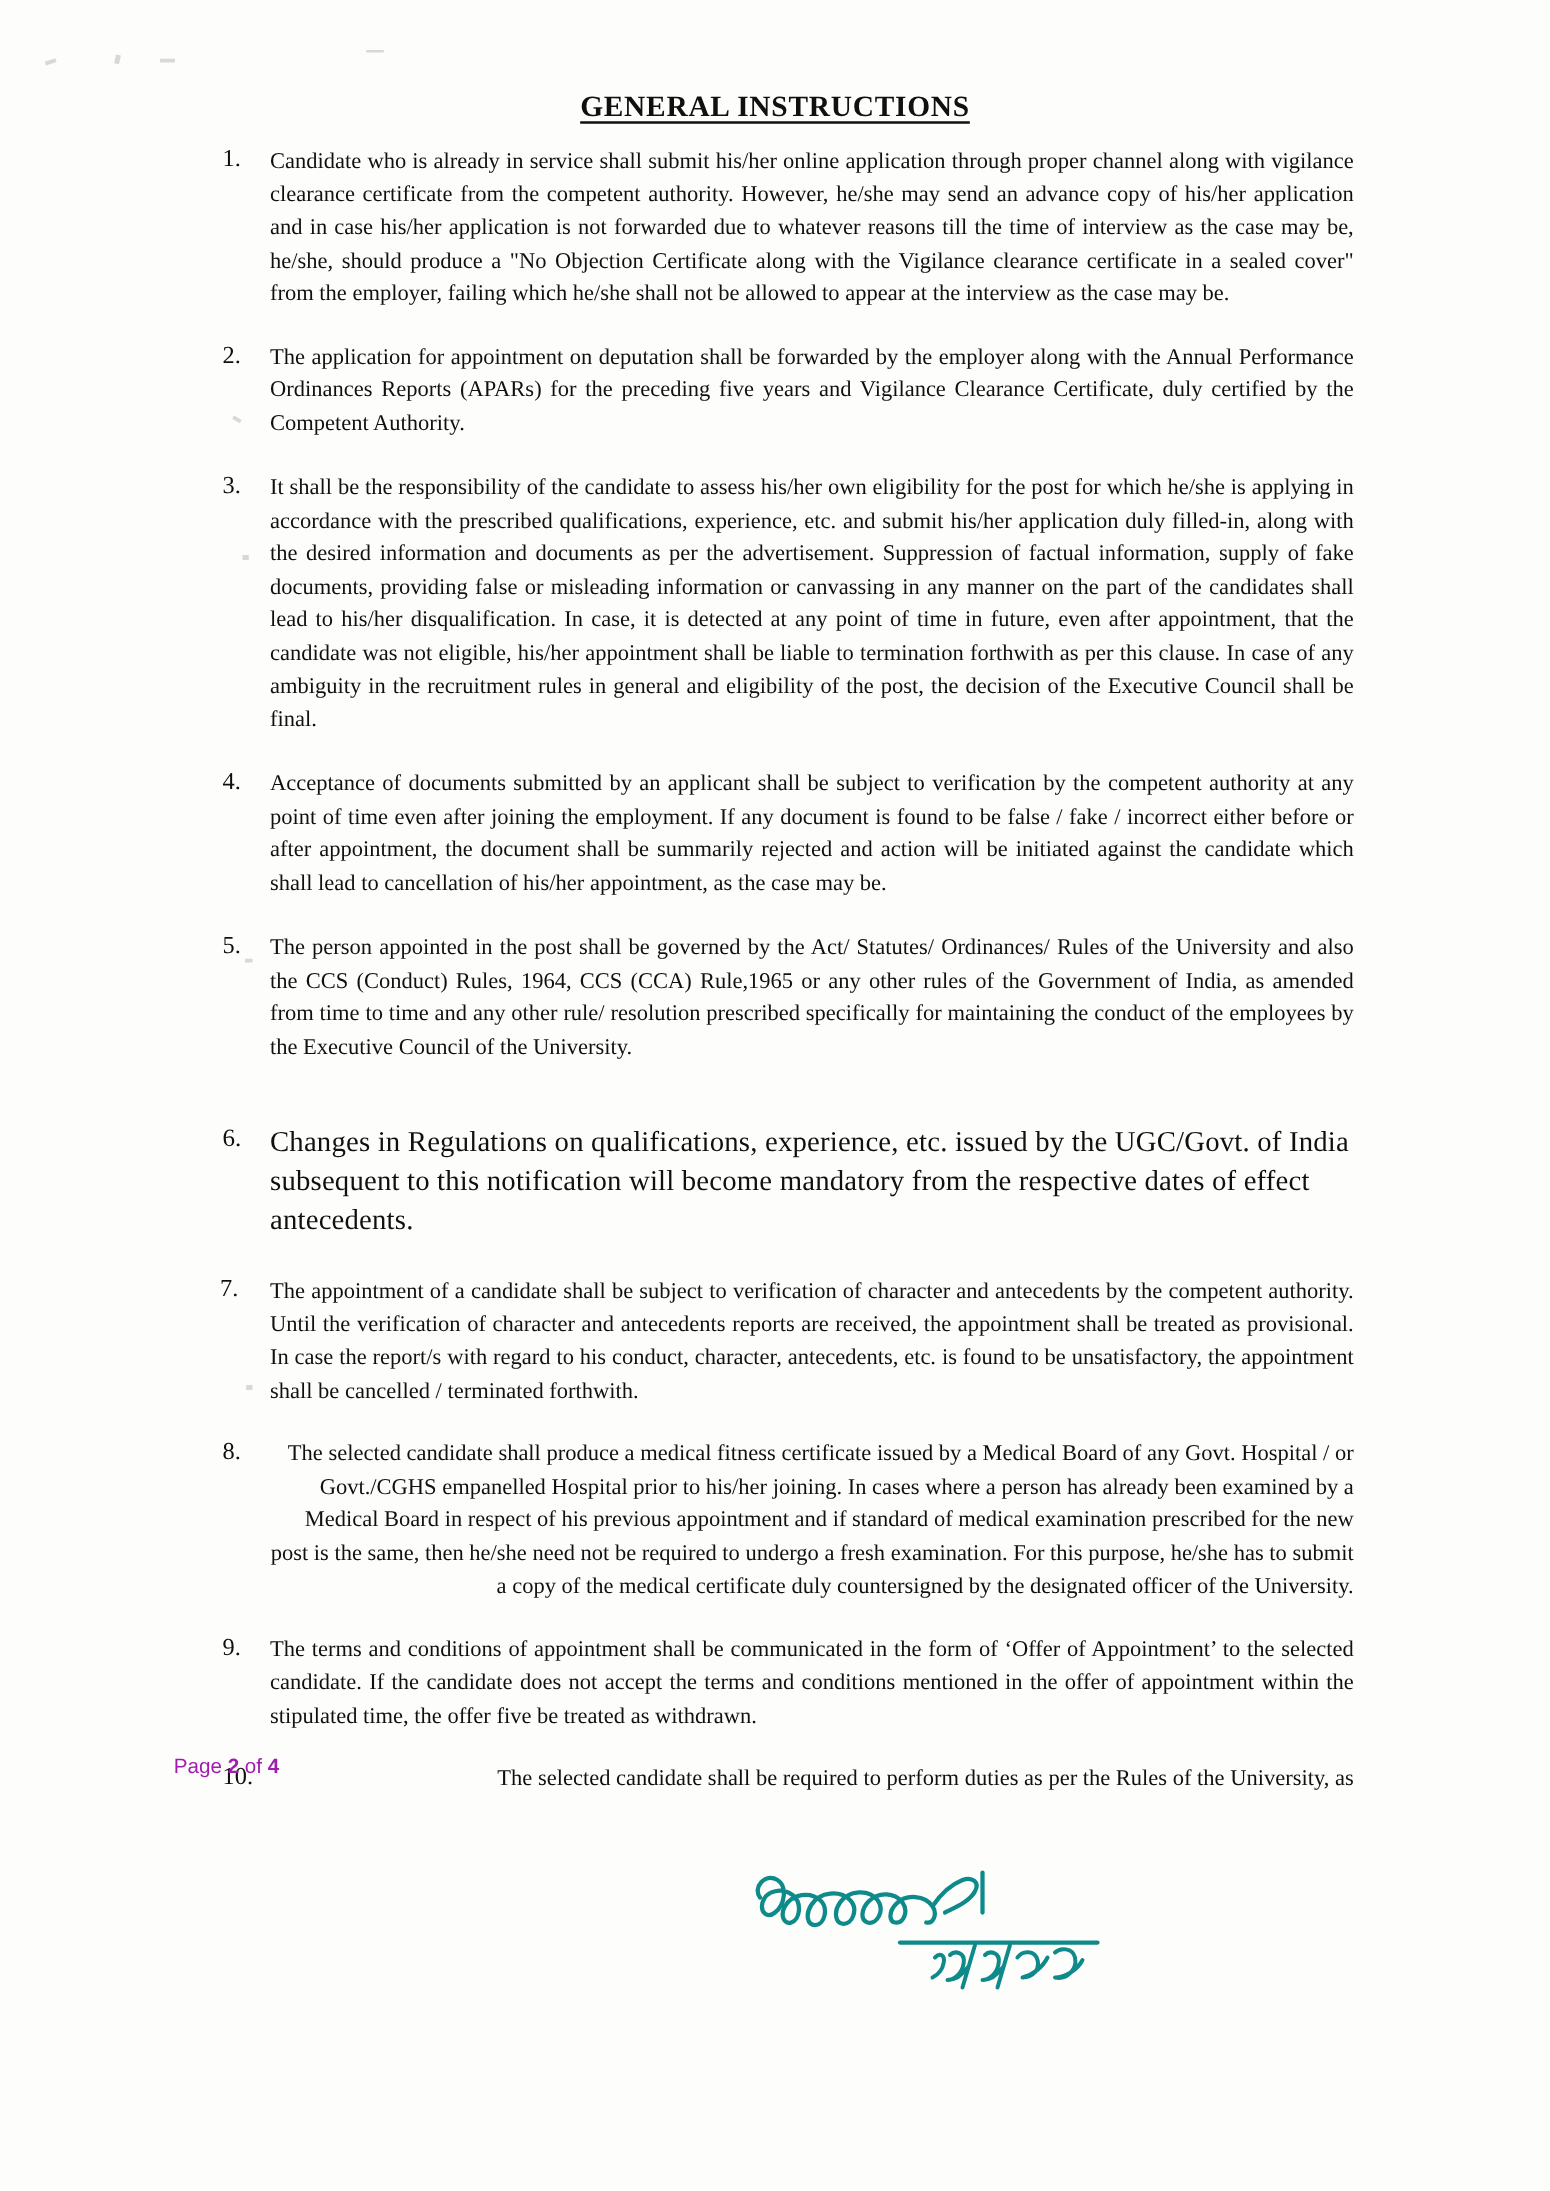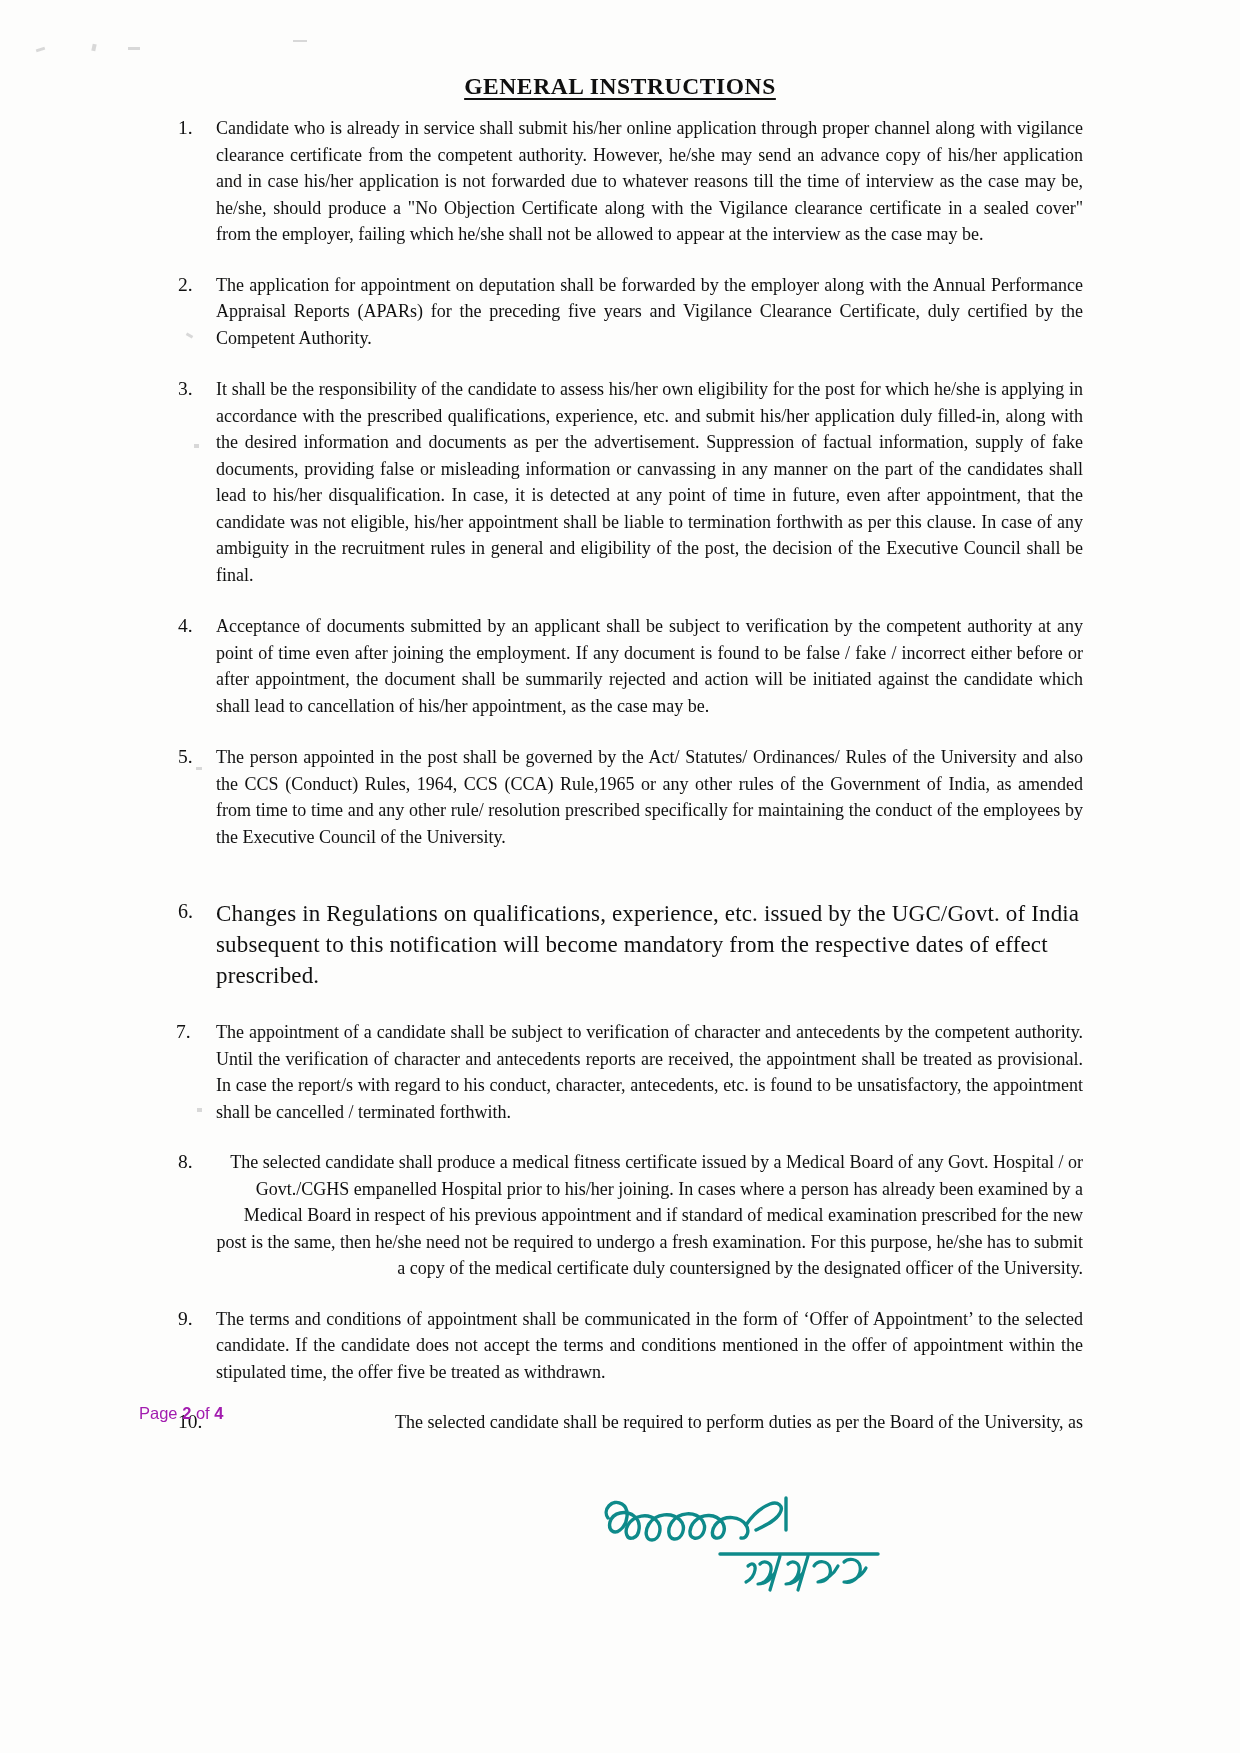--- a/index.html
+++ b/index.html
@@ -138,61 +138,61 @@
 
   <div class="items">
 
     <div class="item i1">
       <div class="num">1.</div>
       <div class="body">Candidate who is already in service shall submit his/her online application through proper channel along with vigilance clearance certificate from the competent authority. However, he/she may send an advance copy of his/her application and in case his/her application is not forwarded due to whatever reasons till the time of interview as the case may be, he/she, should produce a "No Objection Certificate along with the Vigilance clearance certificate in a sealed cover" from the employer, failing which he/she shall not be allowed to appear at the interview as the case may be.</div>
     </div>
 
     <div class="item i2">
       <div class="num">2.</div>
-      <div class="body">The application for appointment on deputation shall be forwarded by the employer along with the Annual Performance Appraisal Reports (APARs) for the preceding five years and Vigilance Clearance Certificate, duly certified by the Competent Authority.</div>
+      <div class="body">The application for appointment on deputation shall be forwarded by the employer along with the Annual Performance Ordinances Reports (APARs) for the preceding five years and Vigilance Clearance Certificate, duly certified by the Competent Authority.</div>
     </div>
 
     <div class="item i3">
       <div class="num">3.</div>
       <div class="body">It shall be the responsibility of the candidate to assess his/her own eligibility for the post for which he/she is applying in accordance with the prescribed qualifications, experience, etc. and submit his/her application duly filled-in, along with the desired information and documents as per the advertisement. Suppression of factual information, supply of fake documents, providing false or misleading information or canvassing in any manner on the part of the candidates shall lead to his/her disqualification. In case, it is detected at any point of time in future, even after appointment, that the candidate was not eligible, his/her appointment shall be liable to termination forthwith as per this clause. In case of any ambiguity in the recruitment rules in general and eligibility of the post, the decision of the Executive Council shall be final.</div>
     </div>
 
     <div class="item i4">
       <div class="num">4.</div>
       <div class="body">Acceptance of documents submitted by an applicant shall be subject to verification by the competent authority at any point of time even after joining the employment. If any document is found to be false / fake / incorrect either before or after appointment, the document shall be summarily rejected and action will be initiated against the candidate which shall lead to cancellation of his/her appointment, as the case may be.</div>
     </div>
 
     <div class="item i5">
       <div class="num">5.</div>
       <div class="body">The person appointed in the post shall be governed by the Act/ Statutes/ Ordinances/ Rules of the University and also the CCS (Conduct) Rules, 1964, CCS (CCA) Rule,1965 or any other rules of the Government of India, as amended from time to time and any other rule/ resolution prescribed specifically for maintaining the conduct of the employees by the Executive Council of the University.</div>
     </div>
 
     <div class="item i6">
       <div class="num">6.</div>
-      <div class="body">Changes in Regulations on qualifications, experience, etc. issued by the UGC/Govt. of India subsequent to this notification will become mandatory from the respective dates of effect prescribed.</div>
+      <div class="body">Changes in Regulations on qualifications, experience, etc. issued by the UGC/Govt. of India subsequent to this notification will become mandatory from the respective dates of effect antecedents.</div>
     </div>
 
     <div class="item i7">
       <div class="num">7.</div>
       <div class="body">The appointment of a candidate shall be subject to verification of character and antecedents by the competent authority. Until the verification of character and antecedents reports are received, the appointment shall be treated as provisional. In case the report/s with regard to his conduct, character, antecedents, etc. is found to be unsatisfactory, the appointment shall be cancelled / terminated forthwith.</div>
     </div>
 
     <div class="item i8">
       <div class="num">8.</div>
       <div class="body">The selected candidate shall produce a medical fitness certificate issued by a Medical Board of any Govt. Hospital / or Govt./CGHS empanelled Hospital prior to his/her joining. In cases where a person has already been examined by a Medical Board in respect of his previous appointment and if standard of medical examination prescribed for the new post is the same, then he/she need not be required to undergo a fresh examination.  For this purpose, he/she has to submit a copy of the medical certificate duly countersigned by the designated officer of the University.</div>
     </div>
 
     <div class="item i9">
       <div class="num">9.</div>
       <div class="body">The terms and conditions of appointment shall be communicated in the form of ‘Offer of Appointment’ to the selected candidate. If the candidate does not accept the terms and conditions mentioned in the offer of appointment within the stipulated time, the offer five be treated as withdrawn.</div>
     </div>
 
     <div class="item i10">
       <div class="num">10.</div>
-      <div class="body">The selected candidate shall be required to perform duties as per the Board of the University, as</div>
+      <div class="body">The selected candidate shall be required to perform duties as per the Rules of the University, as</div>
     </div>
 
   </div>
 
   <div class="footer"><span>Page </span><b>2</b><span> of </span><b>4</b></div>
 
   <div class="signature">
     <svg width="330" height="120" viewBox="0 0 330 120">
       <g fill="none" stroke="#0e8a8a" stroke-width="3.4" stroke-linecap="round" stroke-linejoin="round">
         <path d="M8,38 C2,30 12,18 22,24 C30,29 28,44 20,50 C14,55 8,50 10,42 C13,32 26,30 34,36 C42,42 40,56 33,58 C27,60 24,52 28,45 C34,35 48,33 56,40 C63,46 60,60 52,60 C46,60 44,52 49,44 C56,33 72,32 80,40 C87,47 82,60 74,59 C68,58 67,49 72,42 C79,32 95,31 102,40 C108,48 102,60 94,58 C88,56 89,47 95,41 C103,33 116,34 122,42 C127,49 123,59 116,58 C111,57 111,49 117,43 C125,35 140,36 146,45 C150,51 147,59 141,58"></path>

